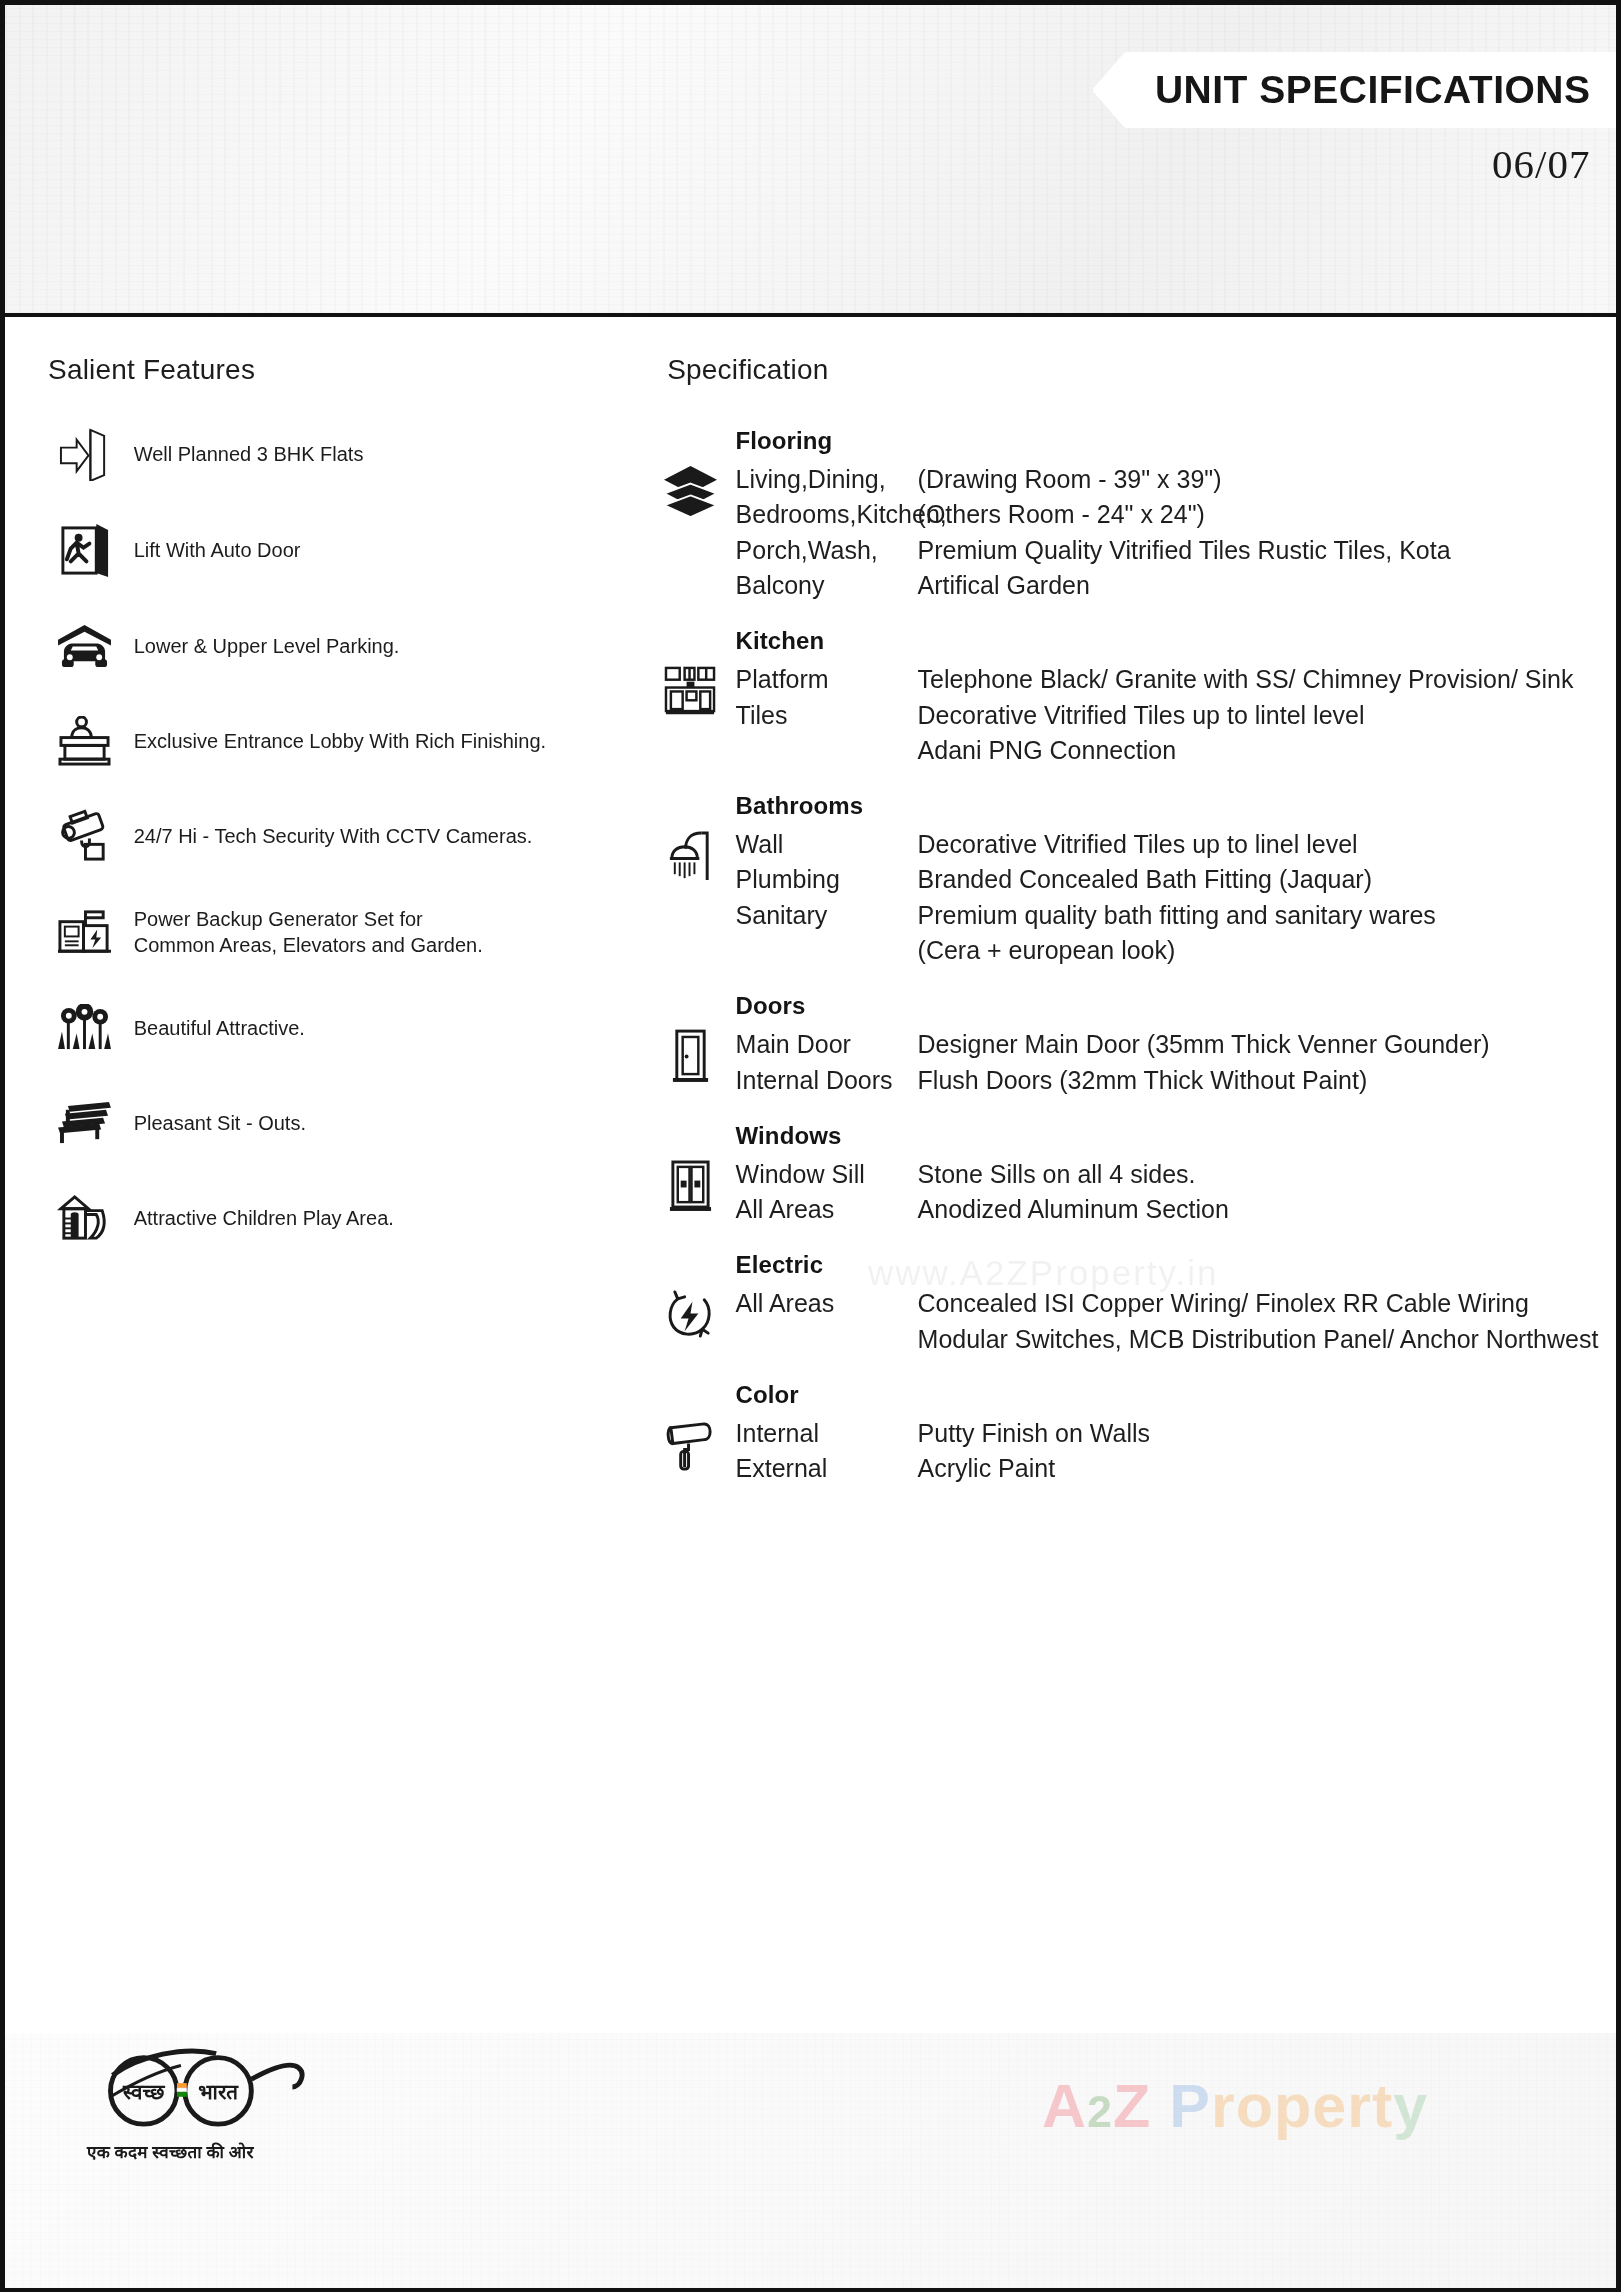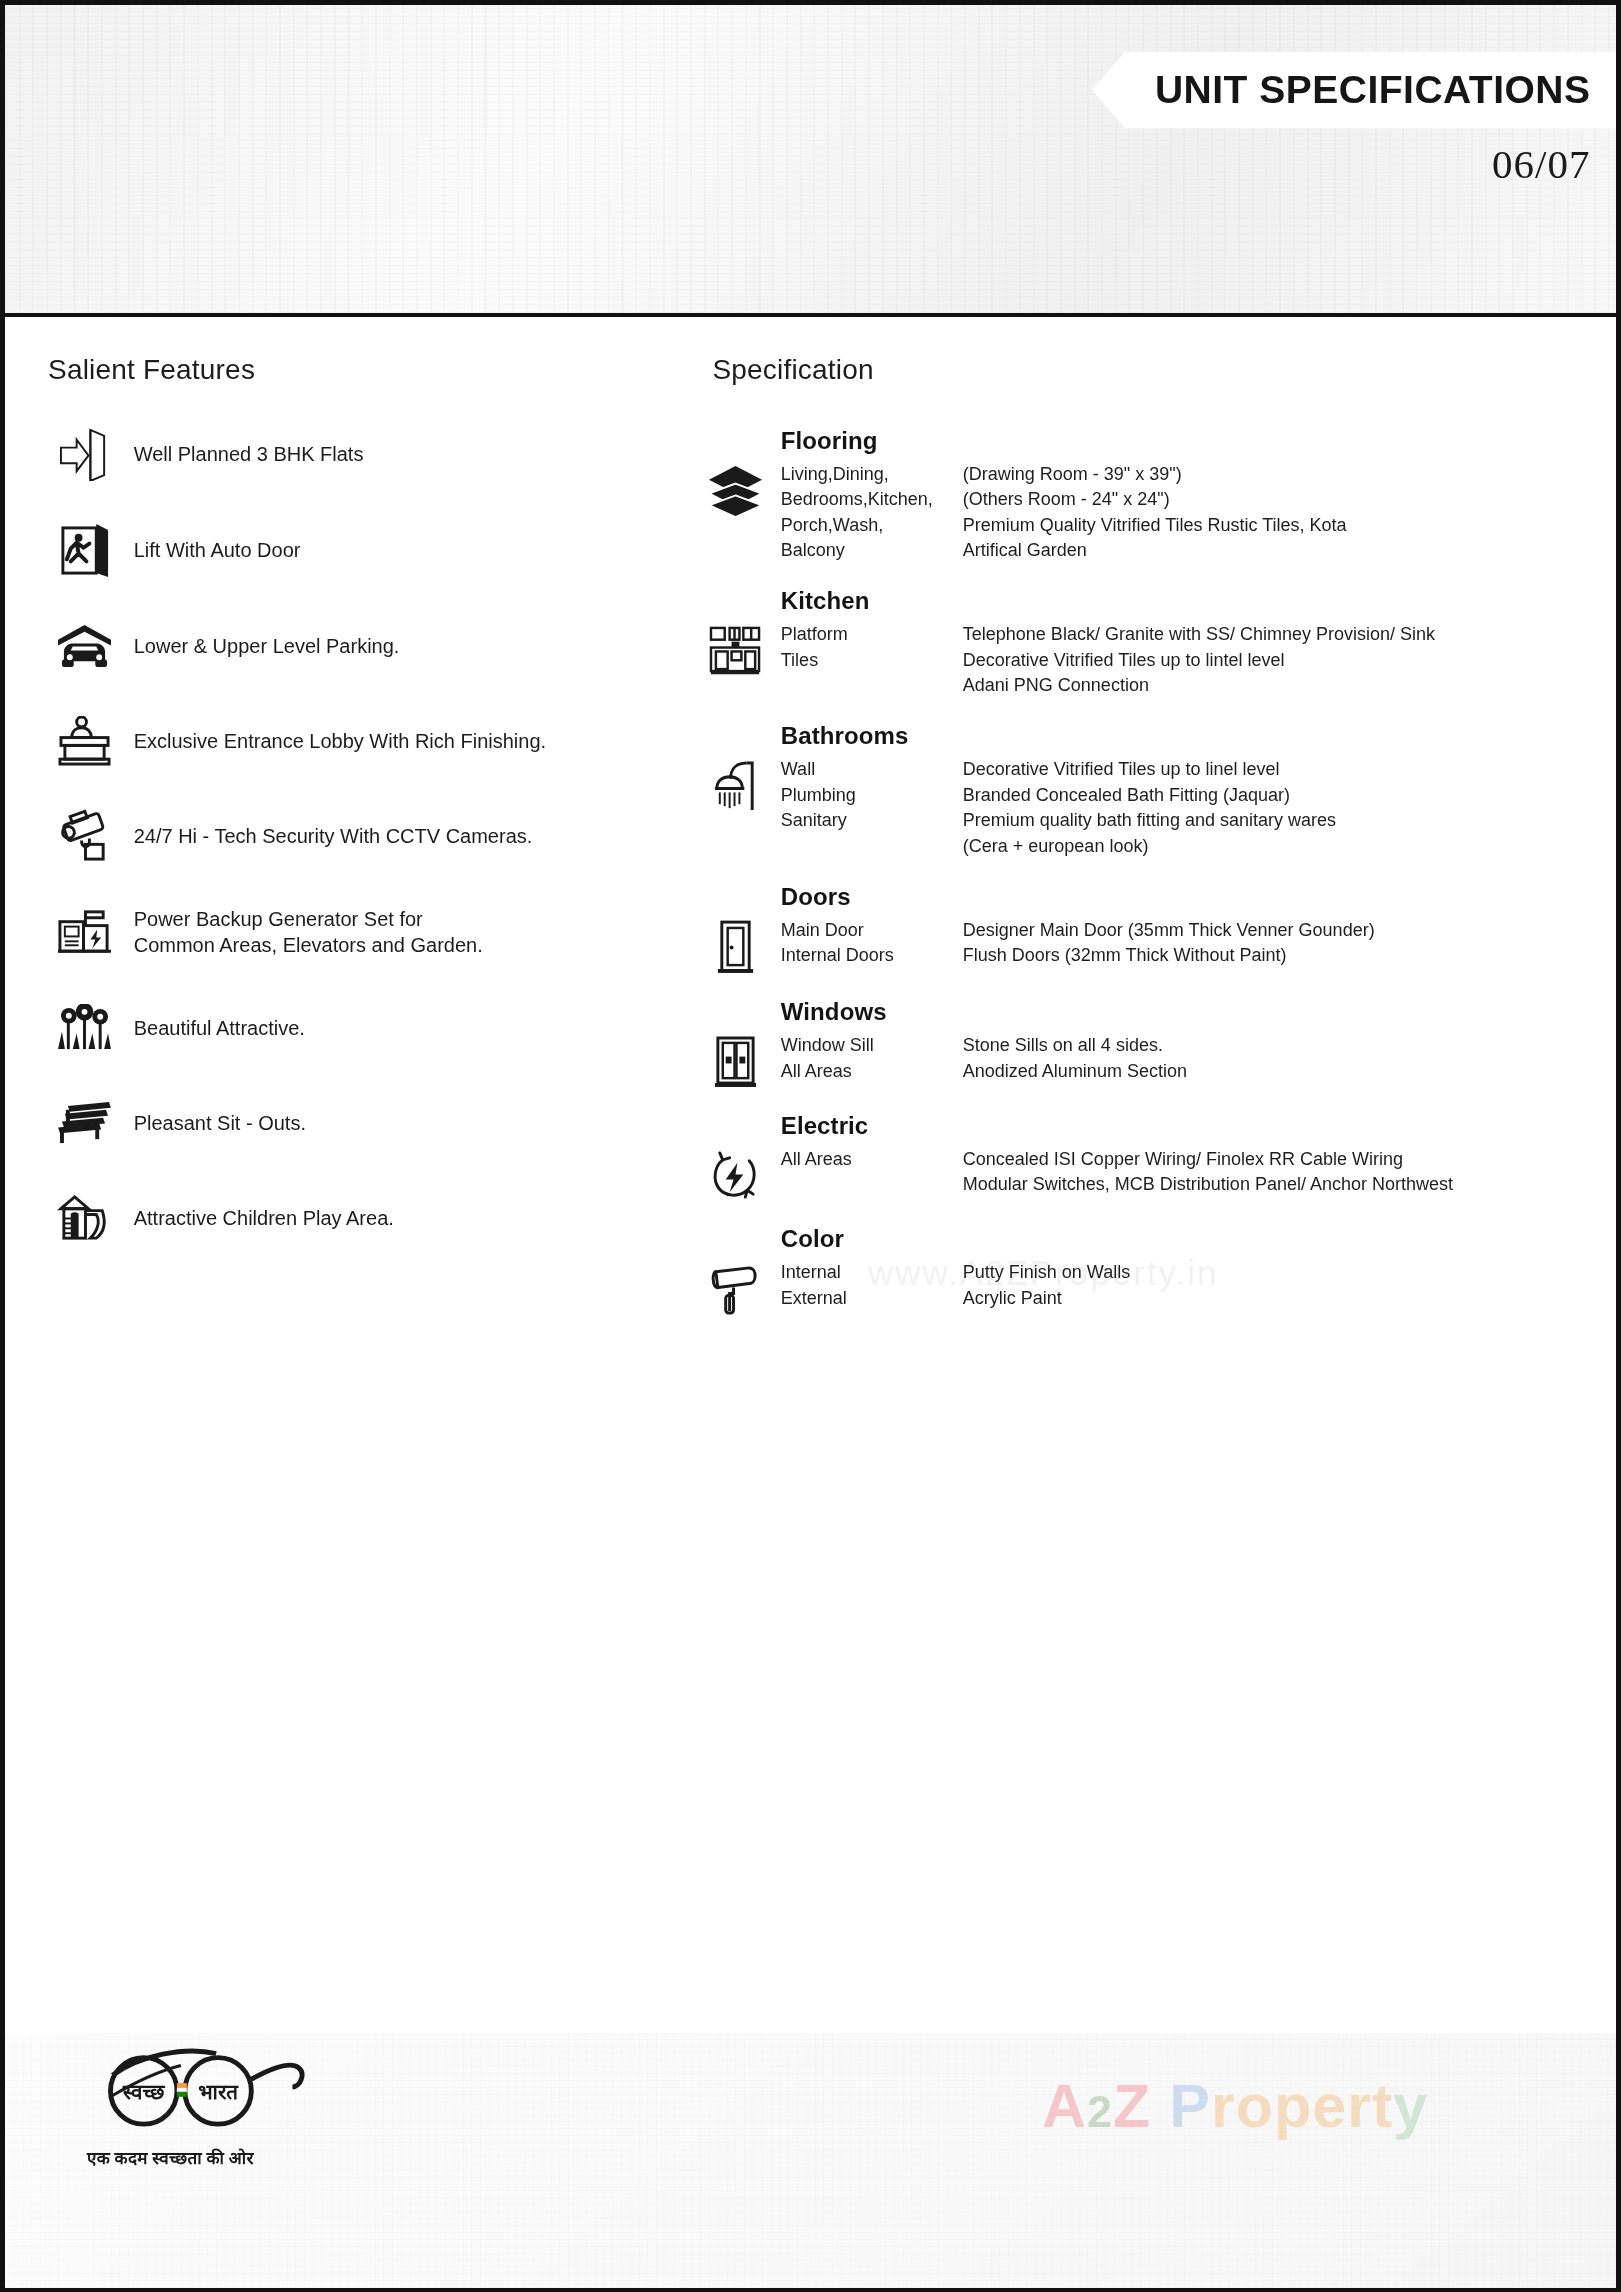--- a/index.html
+++ b/index.html
@@ -131,21 +131,21 @@
   .spec-title {
     font-size: 24px;
     font-weight: bold;
     color: #141414;
     margin-bottom: 6.9px;
     letter-spacing: 0.1px;
   }
   .spec-rows { display: block; }
   .spec-row {
     display: flex;
-    font-size: 18px;
+    font-size: 25px;
     line-height: 1.42;
     color: #1e1e1e;
   }
   .spec-row .k { width: 182px; flex: none; }
   .spec-row .v { flex: 1; white-space: nowrap; }
 
   
   .wm-url {
     position: absolute;
     left: 863px;
@@ -178,21 +178,21 @@
   
   .swachh {
     position: absolute;
     left: 82px;
     top: 1694px;
     width: 255px;
     text-align: left;
     z-index: 2;
   }
   .swachh .caption {
-    margin-top: 12px;
+    margin-top: 6px;
     font-family: "Liberation Serif", serif;
     font-size: 17px;
     font-weight: bold;
     color: #1a1a1a;
     letter-spacing: 0.3px;
   }
 
   
   .footer {
     flex: none;

